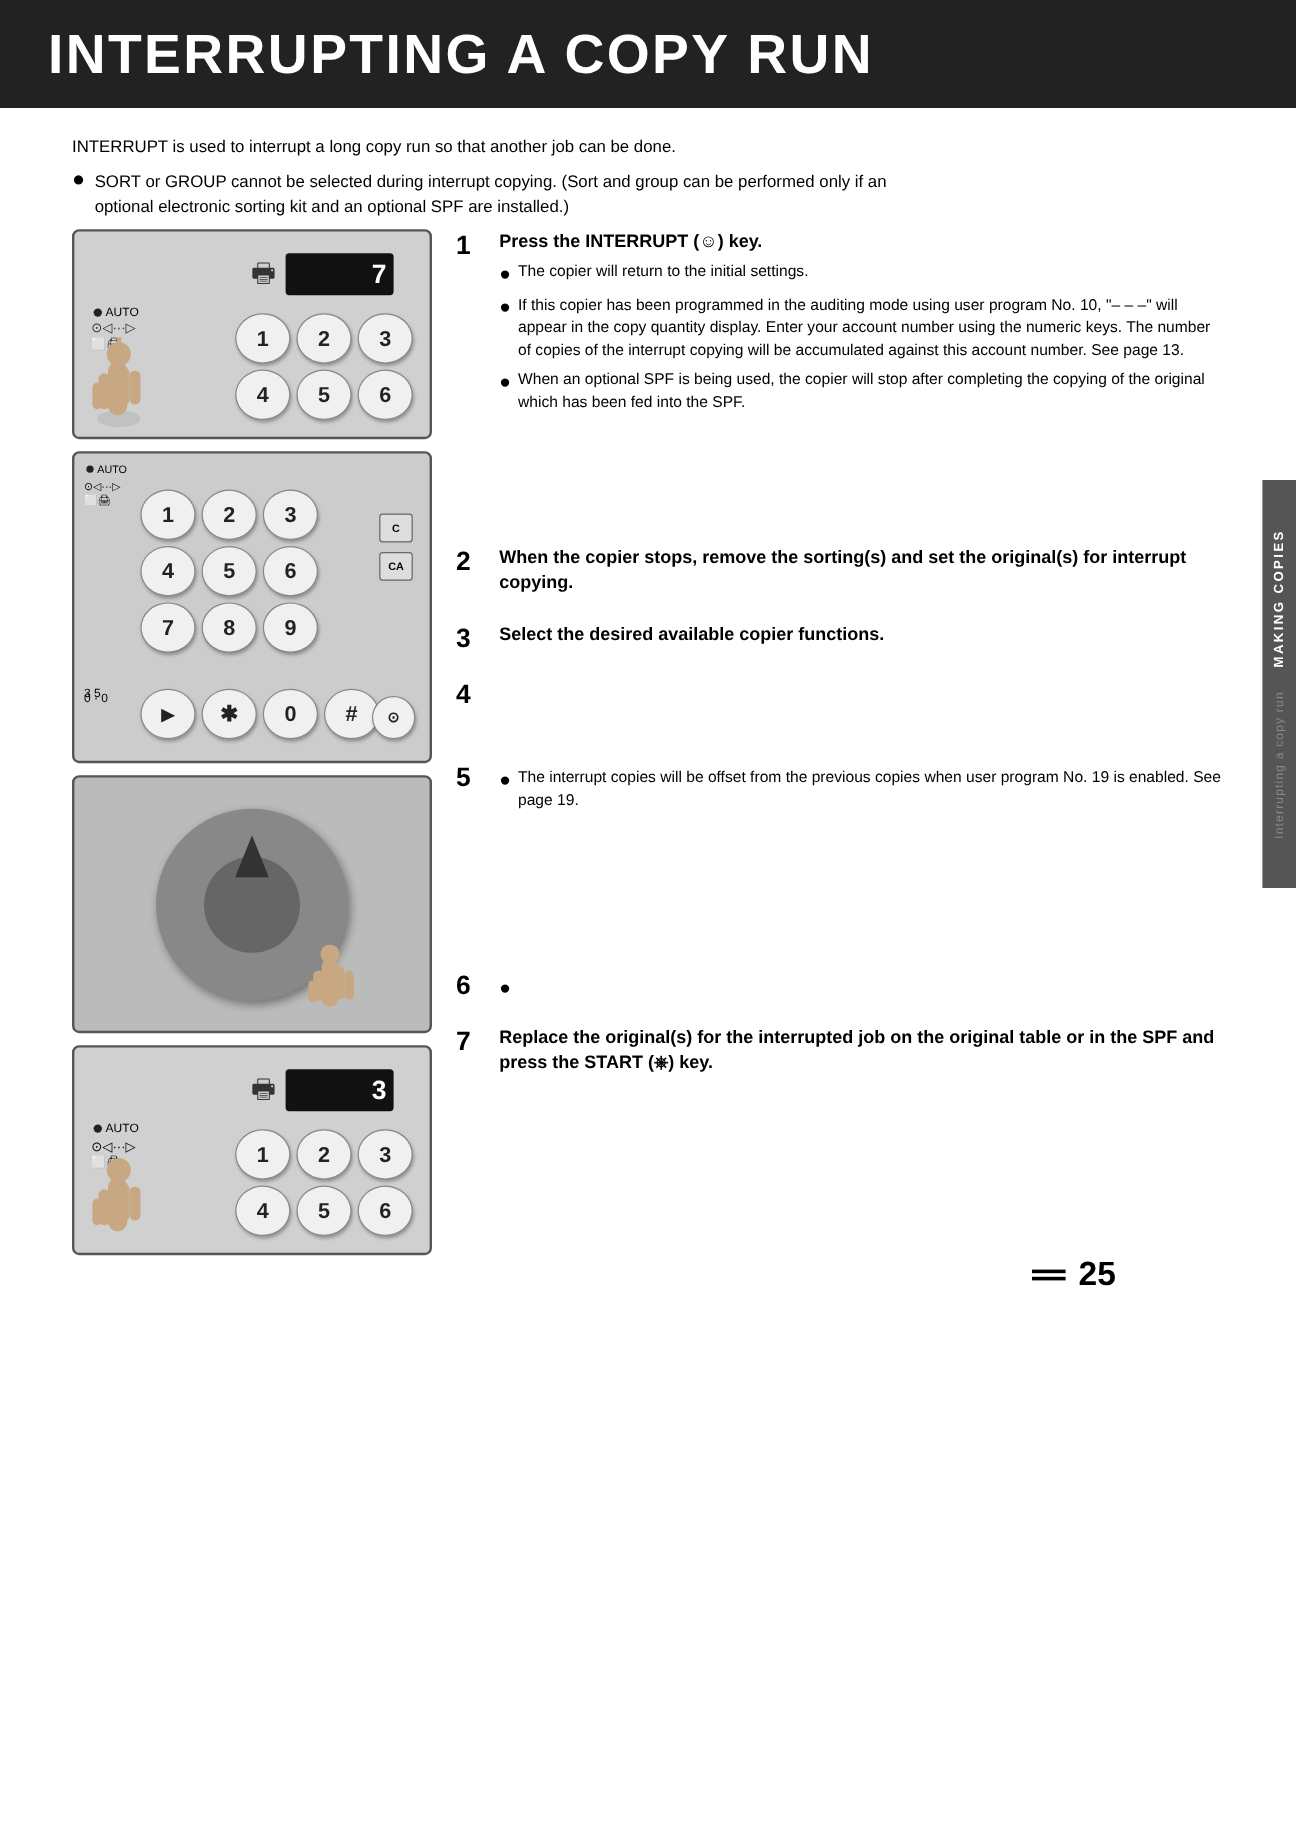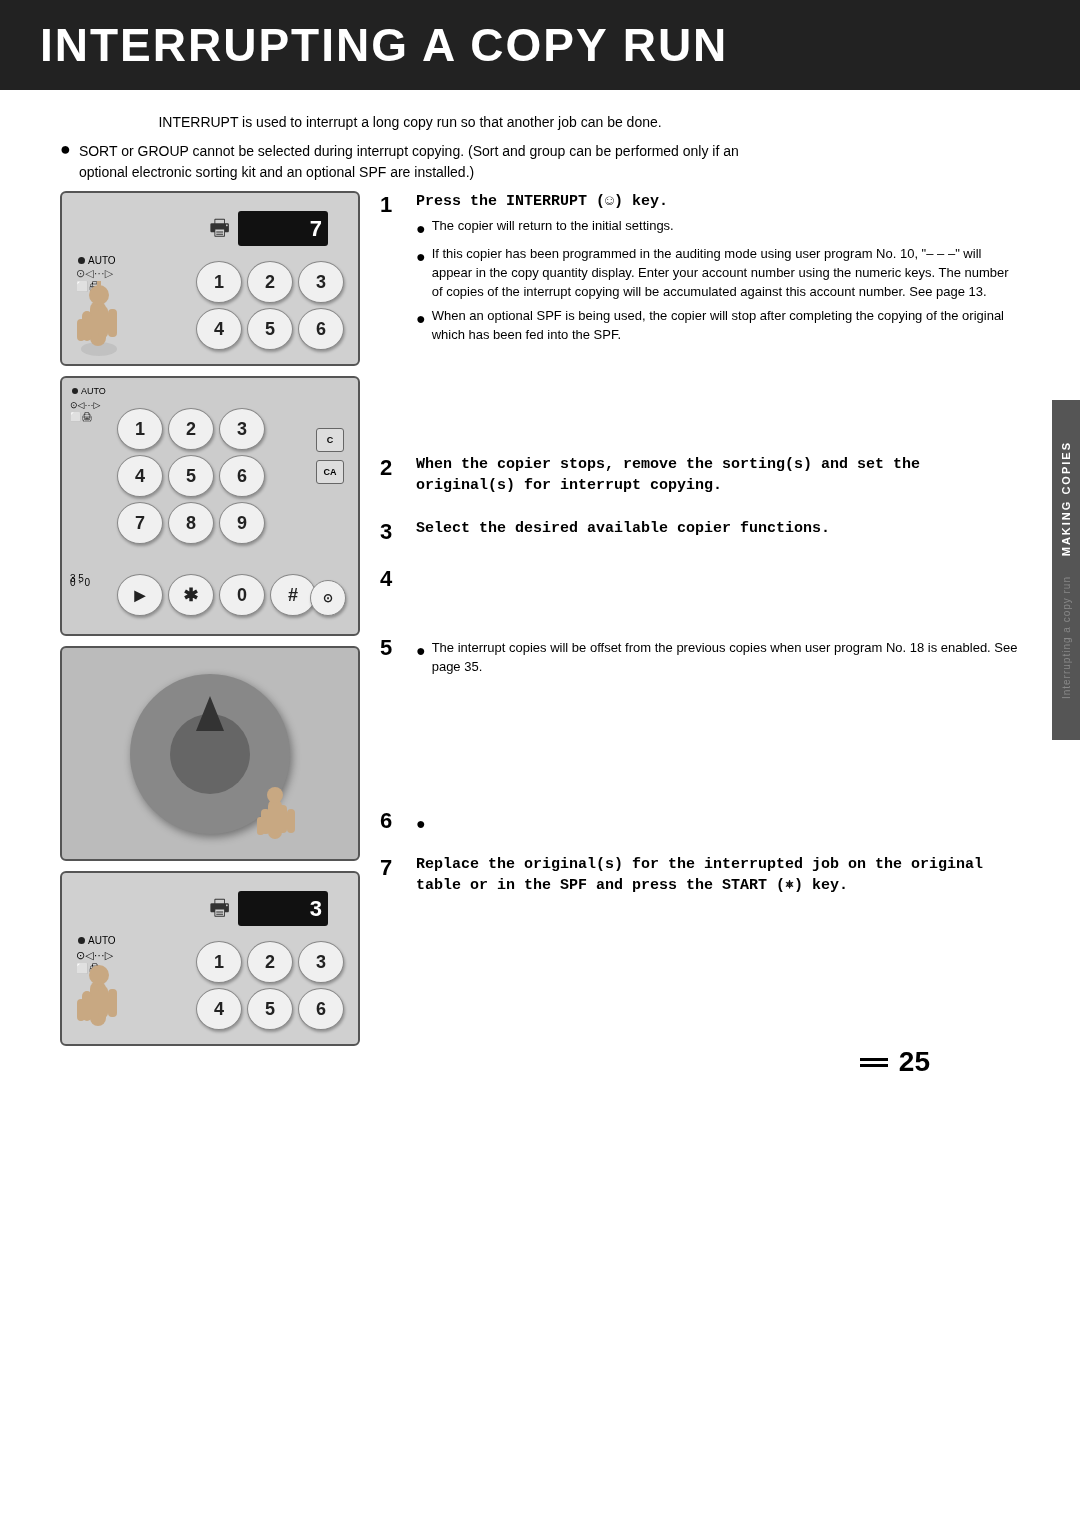--- a/index.html
+++ b/index.html
@@ -31,21 +31,20 @@
     .main-content {
       padding: 22px 60px 30px 60px;
       position: relative;
     }
 
     .intro-text {
       font-size: 14px;
       line-height: 1.5;
       margin-bottom: 8px;
       max-width: 700px;
-      text-align: center;
     }
 
     .bullet-point {
       display: flex;
       align-items: flex-start;
       margin-bottom: 6px;
       max-width: 700px;
     }
     .bullet-point .bullet {
       font-size: 18px;
@@ -255,21 +254,20 @@
 
     .step-content {
       flex: 1;
     }
 
     .step-title {
       font-size: 15px;
       font-weight: bold;
       line-height: 1.4;
       margin-bottom: 4px;
-      font-family: Liberation Mono, monospace;
     }
 
     .step-bullet {
       display: flex;
       align-items: flex-start;
       margin-top: 5px;
       font-size: 13px;
       line-height: 1.45;
     }
     .step-bullet .sb {
@@ -555,21 +553,21 @@
 
       <div class="instruction-block" style="margin-top:6px;">
         <span class="circle-num" style="font-size:22px;font-weight:900;">4</span>
       </div>
 
       <div class="instruction-block" style="margin-top:40px;">
         <span class="circle-num" style="font-size:22px;font-weight:900;">5</span>
         <div class="step-content">
           <div class="step-bullet">
             <span class="sb">●</span>
-            <span>The interrupt copies will be offset from the previous copies when user program No. 18 is enabled. See page 35.</span>
+            <span>The interrupt copies will be offset from the previous copies when user program No. 19 is enabled. See page 19.</span>
           </div>
         </div>
       </div>
 
       <div class="instruction-block" style="margin-top:130px;">
         <span class="circle-num" style="font-size:22px;font-weight:900;">6</span>
         <div class="step-content">
           <div class="step-bullet">
             <span class="sb">●</span>
           </div>

